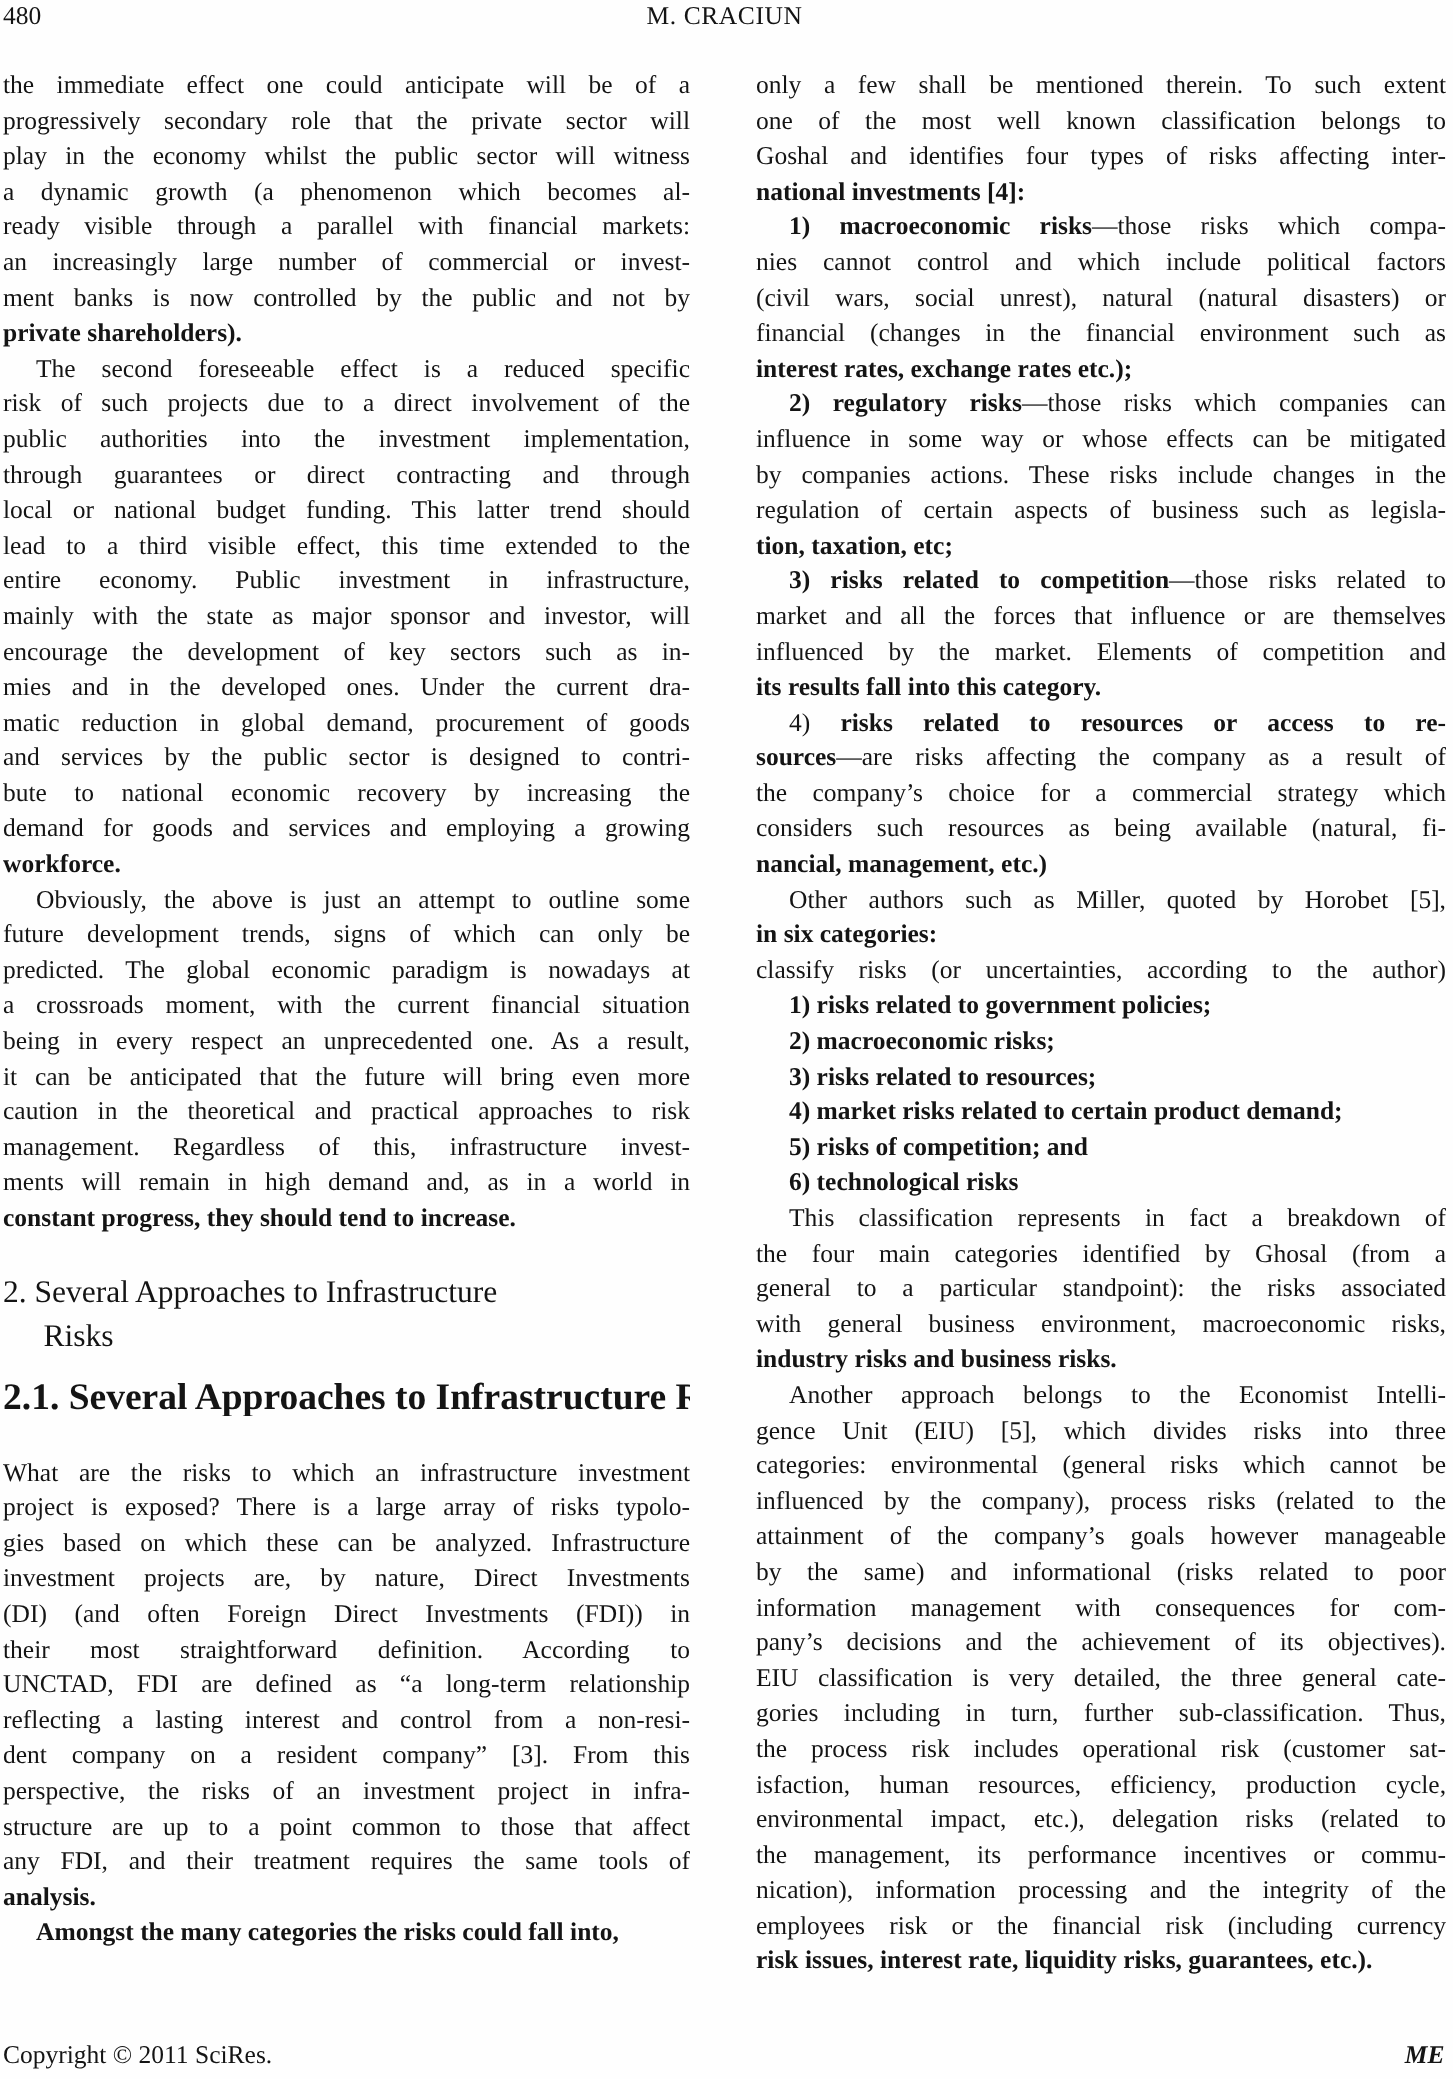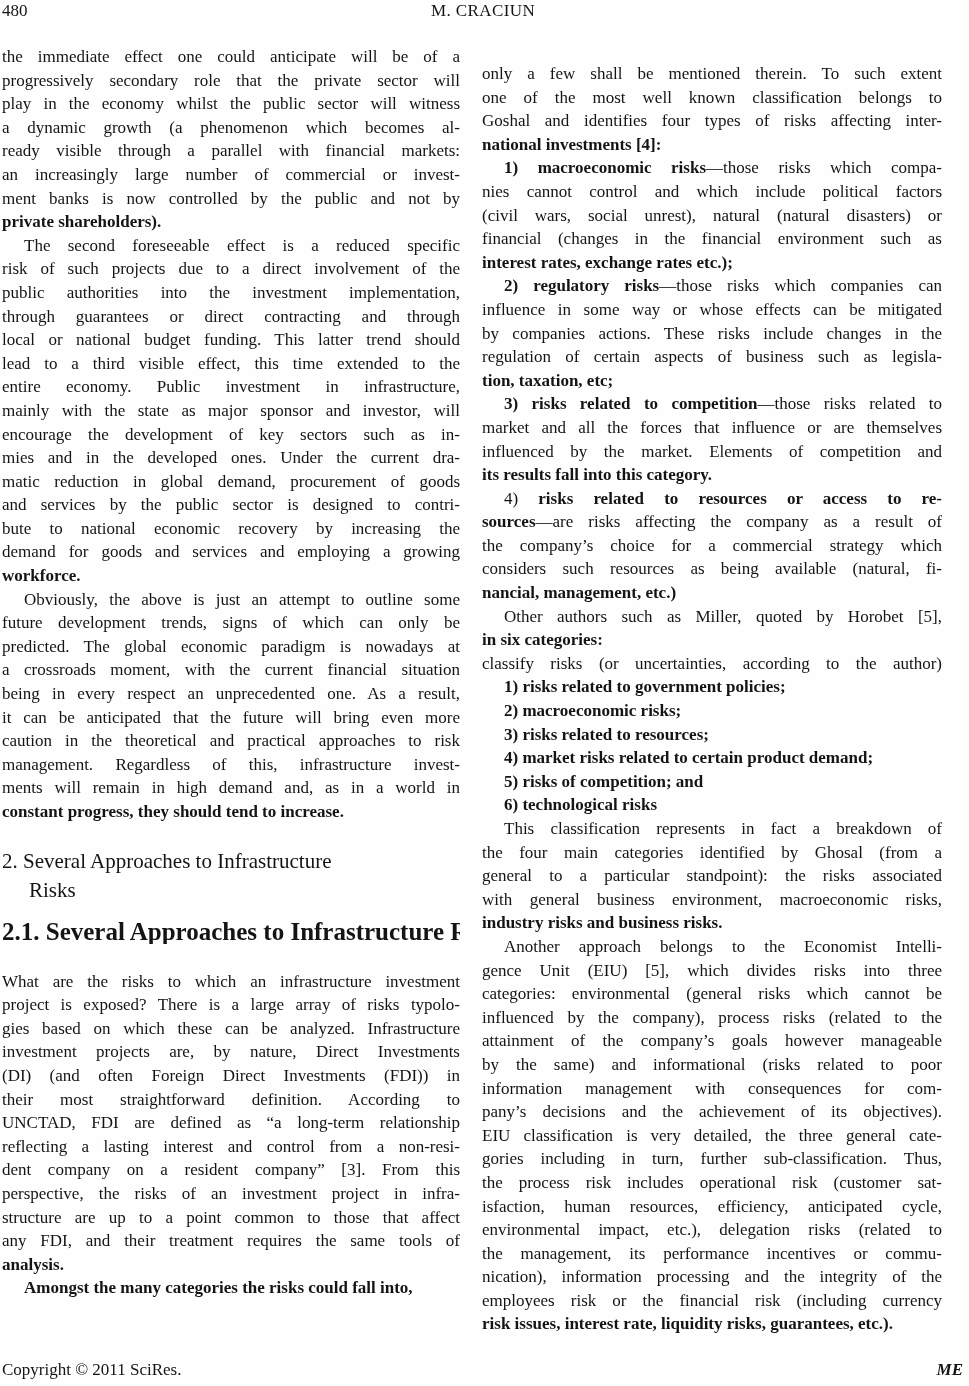--- a/index.html
+++ b/index.html
@@ -11,21 +11,21 @@
     font-family:"Liberation Serif","DejaVu Serif",serif;
     overflow:hidden;
   }
   .header { position:absolute; top:1px; left:2px; right:5px; height:22px; font-size:17px; }
   .page-number { position:absolute; left:0; top:0; }
   .running-head { position:absolute; left:0; right:0; top:0; text-align:center; letter-spacing:0.4px; }
 
   .cols { position:absolute; top:45px; left:2px; width:965px; }
   .col { position:absolute; top:0; }
   .col-left  { left:0;    width:458px; }
-  .col-right { left:480px; width:460px;margin-top:17px; }
+  .col-right { left:502px; width:460px; }
 
   .block { margin:0; }
   .line {
     font-size:17px;
     line-height:23.6px;
     height:23.6px;
     text-align:justify;
     text-align-last:justify;
     overflow:hidden;
     white-space:nowrap;
@@ -198,21 +198,21 @@
           <div class="line"><span>gence Unit (EIU) [5], which divides risks into three</span></div>
           <div class="line"><span>categories: environmental (general risks which cannot be</span></div>
           <div class="line"><span>influenced by the company), process risks (related to the</span></div>
           <div class="line"><span>attainment of the company’s goals however manageable</span></div>
           <div class="line"><span>by the same) and informational (risks related to poor</span></div>
           <div class="line"><span>information management with consequences for com-</span></div>
           <div class="line"><span>pany’s decisions and the achievement of its objectives).</span></div>
           <div class="line"><span>EIU classification is very detailed, the three general cate-</span></div>
           <div class="line"><span>gories including in turn, further sub-classification. Thus,</span></div>
           <div class="line"><span>the process risk includes operational risk (customer sat-</span></div>
-          <div class="line"><span>isfaction, human resources, efficiency, anticipated cycle,</span></div>
+          <div class="line"><span>isfaction, human resources, efficiency, production cycle,</span></div>
           <div class="line"><span>environmental impact, etc.), delegation risks (related to</span></div>
           <div class="line"><span>the management, its performance incentives or commu-</span></div>
           <div class="line"><span>nication), information processing and the integrity of the</span></div>
           <div class="line"><span>employees risk or the financial risk (including currency</span></div>
           <div class="line last"><span>risk issues, interest rate, liquidity risks, guarantees, etc.).</span></div>
         </div>
       </div>
   </div>
 
   <div class="footer">

